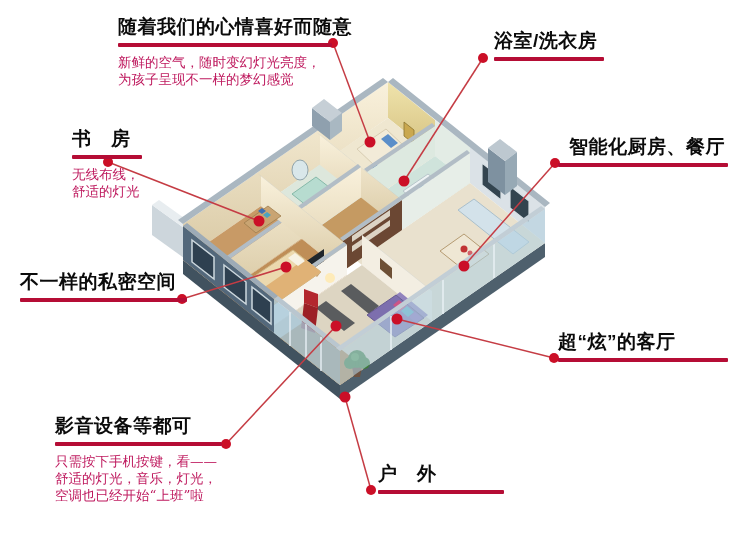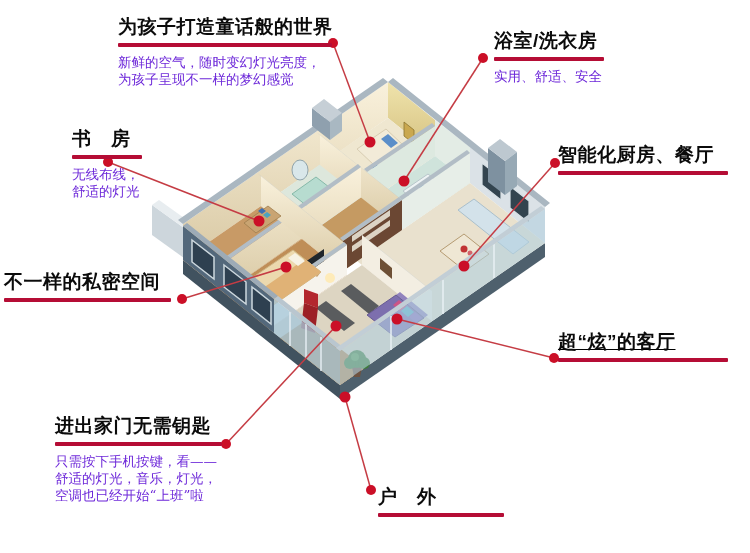--- a/index.html
+++ b/index.html
@@ -10,21 +10,21 @@
   .scene-svg { position:absolute; left:0; top:0; }
   .callout { position:absolute; }
   .co-title {
     font-weight:bold; font-size:19px; line-height:1.15; letter-spacing:0.5px;
     color:#0b0b0b; white-space:nowrap;
   }
   .co-bar { height:4px; background:#b50d35; margin-top:5px; border-radius:1px; }
   .co-body {
     margin-top:7px;
     font-family:"DejaVu Serif","Liberation Serif",serif;
-    font-size:13.5px; line-height:1.28; color:#6d28d9; white-space:pre-line;
+    font-size:13.5px; line-height:1.28; color:#be185d; white-space:pre-line;
   }
 </style>
 </head>
 <body>
 
 <div class="stage">
 
   <svg class="scene-svg" width="750" height="553" viewBox="0 0 750 553">
     <defs>
       <linearGradient id="gwarm" x1="0" y1="0" x2="0" y2="1">
@@ -206,60 +206,59 @@
       <circle cx="554" cy="358" r="5"></circle>
       <circle cx="397" cy="319" r="5.5"></circle>
       <circle cx="226" cy="444" r="5"></circle>
       <circle cx="336" cy="326" r="5.5"></circle>
       <circle cx="371" cy="490" r="5"></circle>
       <circle cx="345" cy="397" r="5.5"></circle>
     </g>
   </svg>
 
   <div class="callout" style="left:118px; top:16px; width:260px;">
-    <div class="co-title">为孩子打造童话般的世界</div>
+    <div class="co-title">随着我们的心情喜好而随意</div>
     <div class="co-bar" style="width:214px;"></div>
     <div class="co-body">新鲜的空气，随时变幻灯光亮度，
 为孩子呈现不一样的梦幻感觉</div>
   </div>
 
   <div class="callout" style="left:494px; top:30px; width:170px;">
     <div class="co-title">浴室/洗衣房</div>
     <div class="co-bar" style="width:110px;"></div>
-    <div class="co-body">实用、舒适、安全</div>
   </div>
 
   <div class="callout" style="left:32px; top:128px; width:110px;margin-left:40px;">
     <div class="co-title">书　房</div>
     <div class="co-bar" style="width:70px;"></div>
     <div class="co-body">无线布线，
 舒适的灯光</div>
   </div>
 
-  <div class="callout" style="left:558px; top:144px; width:178px;">
+  <div class="callout" style="left:558px; top:136px; width:178px;text-align:center;">
     <div class="co-title">智能化厨房、餐厅</div>
     <div class="co-bar" style="width:170px;"></div>
   </div>
 
-  <div class="callout" style="left:4px; top:271px; width:178px;">
+  <div class="callout" style="left:20px; top:271px; width:178px;">
     <div class="co-title">不一样的私密空间</div>
     <div class="co-bar" style="width:167px;"></div>
   </div>
 
-  <div class="callout" style="left:558px; top:331px; width:178px;text-decoration:underline;">
+  <div class="callout" style="left:558px; top:331px; width:178px;">
     <div class="co-title">超“炫”的客厅</div>
     <div class="co-bar" style="width:170px;"></div>
   </div>
 
   <div class="callout" style="left:55px; top:415px; width:195px;">
-    <div class="co-title">进出家门无需钥匙</div>
+    <div class="co-title">影音设备等都可</div>
     <div class="co-bar" style="width:167px;"></div>
     <div class="co-body">只需按下手机按键，看——
 舒适的灯光，音乐，灯光，
 空调也已经开始“上班”啦</div>
   </div>
 
-  <div class="callout" style="left:378px; top:463px; width:160px;margin-top:23px;">
+  <div class="callout" style="left:378px; top:463px; width:160px;">
     <div class="co-title">户　外</div>
     <div class="co-bar" style="width:126px;"></div>
   </div>
 
 </div>
 
 </body></html>

